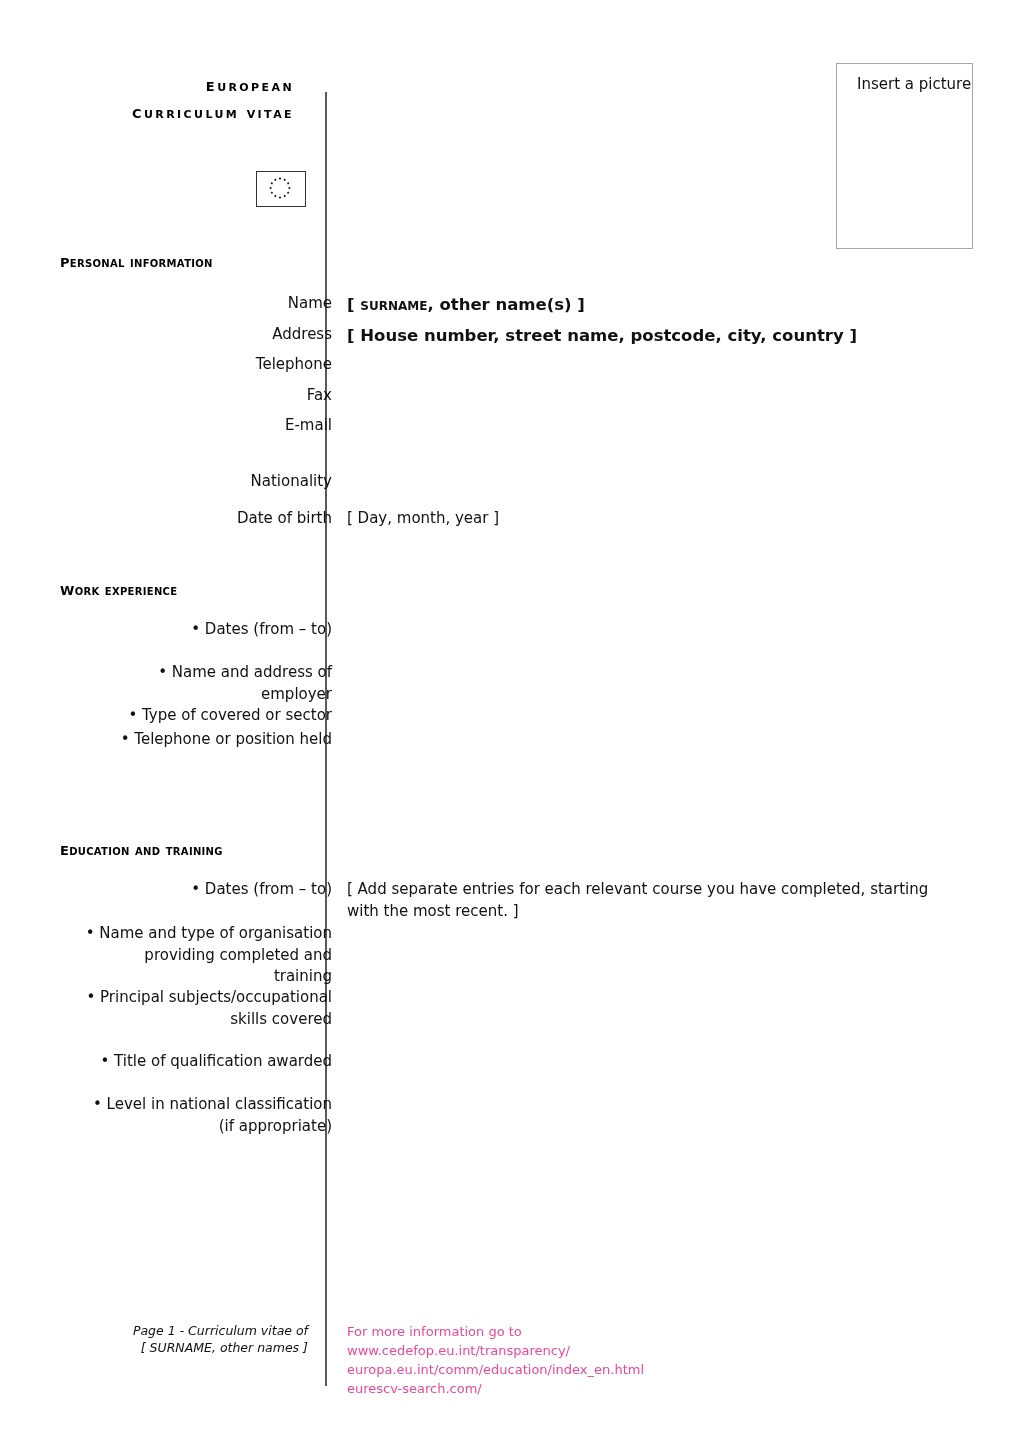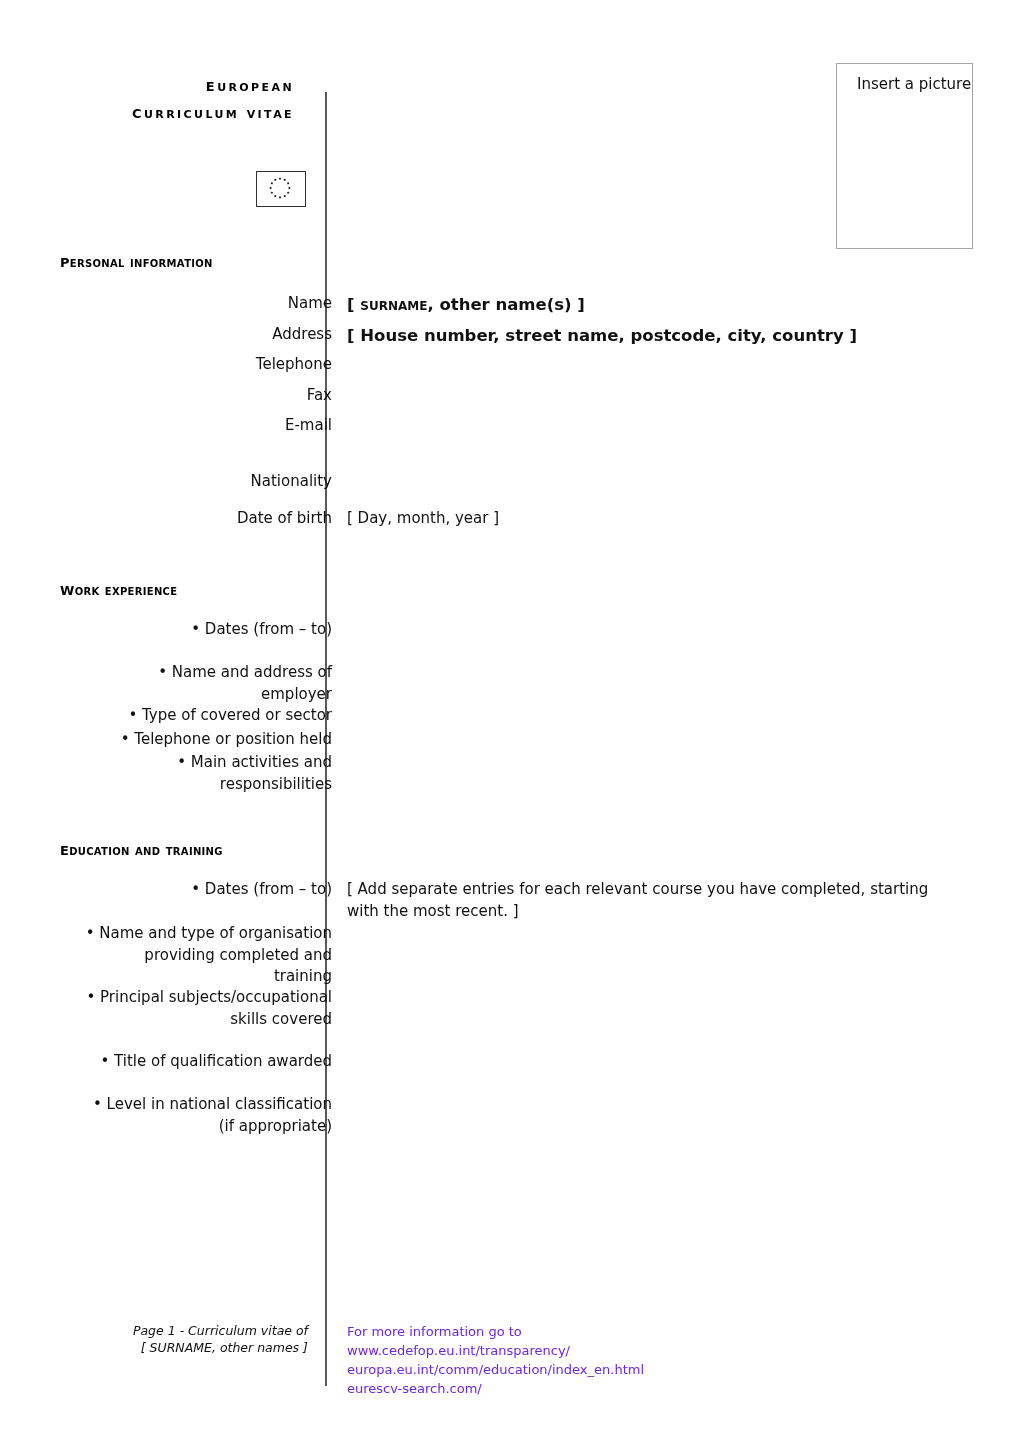--- a/index.html
+++ b/index.html
@@ -139,21 +139,21 @@
     line-height: 17px;
     color: #111;
   }
   .footer-right {
     position: absolute;
     left: 347px;
     top: 1322px;
     width: 560px;
     font-size: 13px;
     line-height: 19px;
-    color: #6d28d9;
+    color: #ec4899;
   }
 </style>
 </head>
 <body>
 
 <div class="page">
 
   <div class="divider-main"></div>
   <div class="divider-footer"></div>
 
@@ -216,21 +216,20 @@
 
   <div class="lbl" style="top:662px;">• Name and address of employer</div>
   <div class="val" style="top:662px;"></div>
 
   <div class="lbl" style="top:705px;">• Type of covered or sector</div>
   <div class="val" style="top:705px;"></div>
 
   <div class="lbl" style="top:729px;">• Telephone or position held</div>
   <div class="val" style="top:729px;"></div>
 
-  <div class="lbl" style="top:752px;">• Main activities and responsibilities</div>
   <div class="val" style="top:752px;"></div>
 
   <div class="section-head" style="top:838px;">Education and training</div>
 
   <div class="lbl" style="top:879px;">• Dates (from – to)</div>
   <div class="val" style="top:879px;">[ Add separate entries for each relevant course you have completed, starting with the most recent. ]</div>
 
   <div class="lbl" style="top:923px;">• Name and type of organisation providing completed and training</div>
   <div class="val" style="top:923px;"></div>
 

